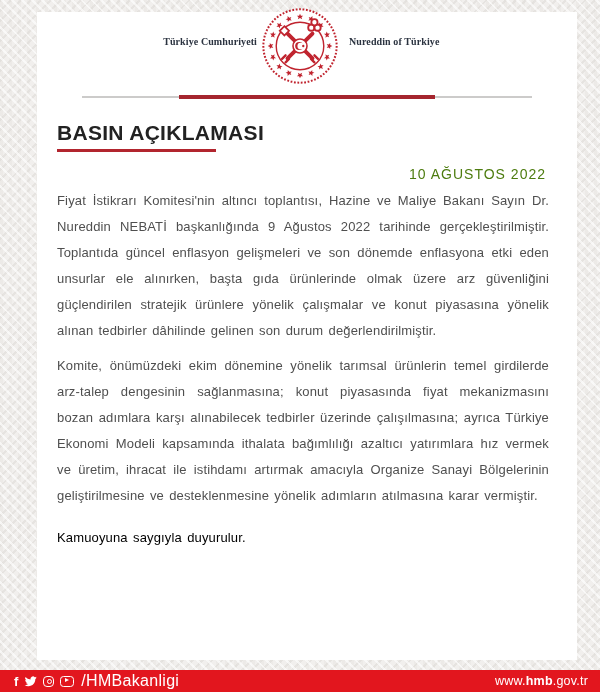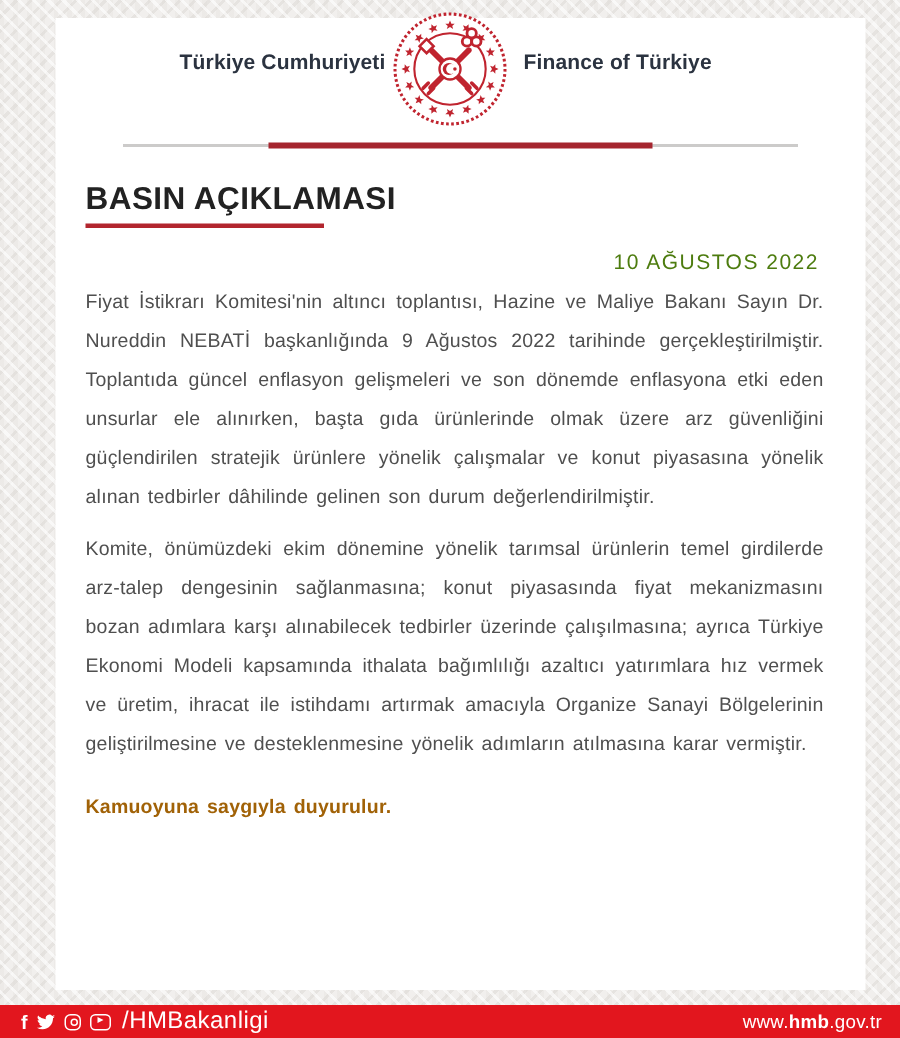--- a/index.html
+++ b/index.html
@@ -20,25 +20,26 @@
     position: absolute;
     left: 37px; top: 12px;
     width: 540px; height: 648px;
     background: #ffffff;
   }
 
   
   .org-text {
     position: absolute;
     top: 23px;
-    font-size: 14px;
+    font-size: 10px;
     font-weight: 700;
     line-height: 13px;
     color: #2b3340;
     letter-spacing: 0.1px;
+    font-family: Liberation Serif, serif;
   }
   .org-left  { right: 320px; text-align: right; width: 190px; }
   .org-right { left: 312px;  text-align: left;  width: 200px; }
 
   .emblem {
     position: absolute;
     left: 224px; top: -5px;
     width: 78px; height: 78px;
   }
 
@@ -87,22 +88,22 @@
     width: 492px;
     font-size: 13px;
     line-height: 26px;
     color: #4f4f4f;
     text-align: justify;
     letter-spacing: 0.15px;
     word-spacing: 1.5px;
   }
   .body-text p { margin-bottom: 9px; }
   .closing {
-    font-weight: 700;
-    color: #a16207;
+    font-weight: 400;
+    color: #000000;
     margin-top: 16px;
     text-align: left;
   }
 
   
   .footer {
     position: absolute;
     left: 0; top: 670px;
     width: 600px; height: 22px;
     background: #e2161e;
@@ -201,21 +202,21 @@
       </g>
 
       <circle cx="50" cy="50" r="9" fill="#ffffff" stroke="#c0242f" stroke-width="2"></circle>
       <circle cx="49" cy="50" r="5.2" fill="#c0242f"></circle>
       <circle cx="51" cy="50" r="4.3" fill="#ffffff"></circle>
       <circle cx="54.2" cy="50" r="1.5" fill="#c0242f"></circle>
     </svg>
   </div>
 
   <div class="org-text org-right">
-    <div>Finance of Türkiye</div>
+    <div>Nureddin of Türkiye</div>
   </div>
 
   <div class="sep">
     <div class="sep-red"></div>
   </div>
 
   <div class="title-wrap">
     <div class="title">BASIN AÇIKLAMASI</div>
     <div class="title-underline"></div>
   </div>

